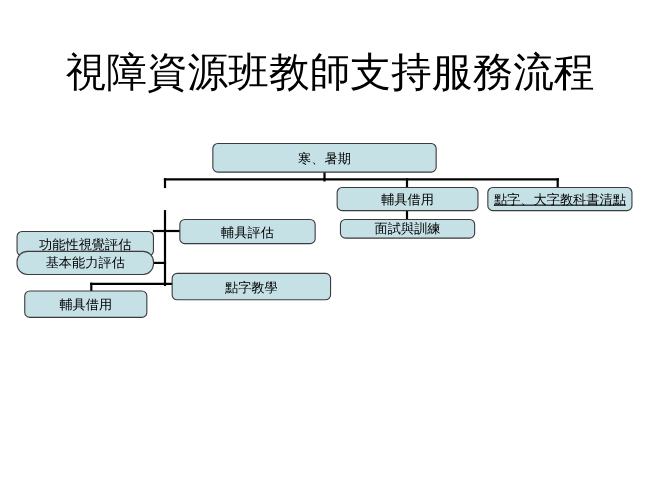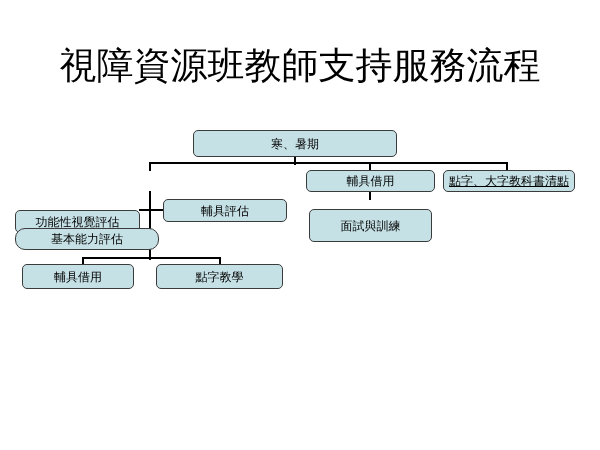--- a/index.html
+++ b/index.html
@@ -79,18 +79,18 @@
       <line x1="83" y1="258" x2="220" y2="258" stroke="#000000" stroke-width="2" stroke-linecap="square"></line>
       <line x1="83" y1="258" x2="83" y2="264" stroke="#000000" stroke-width="2" stroke-linecap="square"></line>
       <line x1="220" y1="258" x2="220" y2="264" stroke="#000000" stroke-width="2" stroke-linecap="square"></line>
     </svg>
   <div class="nodes-layer">
       <div class="node" style="left: 193px; top: 130px; width: 204px; height: 27px;">寒、暑期</div>
       <div class="node" style="left: 306px; top: 170px; width: 129px; height: 22px;">輔具借用</div>
       <div class="node" style="left: 443px; top: 170px; width: 132px; height: 22px; text-decoration: underline;">點字、大字教科書清點</div>
       <div class="node" style="left: 15px; top: 210px; width: 125px; height: 23px;">功能性視覺評估</div>
       <div class="node" style="left: 163px; top: 199px; width: 124px; height: 23px;">輔具評估</div>
-      <div class="node" style="left: 309px; top: 199px; width: 123px; height: 33px; margin-top: 10px;">面試與訓練</div>
-      <div class="node" style="left: 15px; top: 228px; width: 144px; height: 22px; border-radius: 10px;">基本能力評估</div>
+      <div class="node" style="left: 309px; top: 199px; width: 123px; height: 18px;">面試與訓練</div>
+      <div class="node" style="left: 15px; top: 228px; width: 125px; height: 22px; border-radius: 10px;">基本能力評估</div>
       <div class="node" style="left: 22px; top: 264px; width: 112px; height: 25px;">輔具借用</div>
-      <div class="node" style="left: 156px; top: 264px; width: 127px; height: 25px;">點字教學</div>
+      <div class="node" style="left: 156px; top: 248px; width: 145px; height: 25px;">點字教學</div>
     </div>
 </div>
 
 </body></html>

